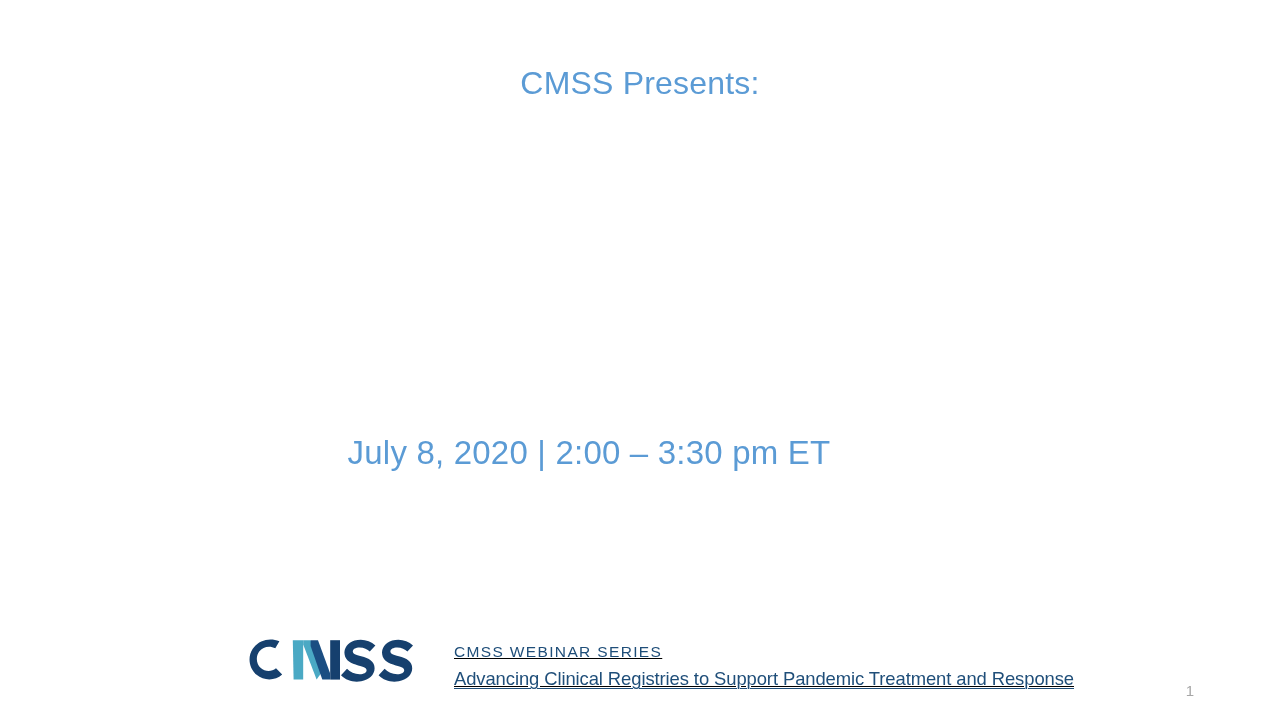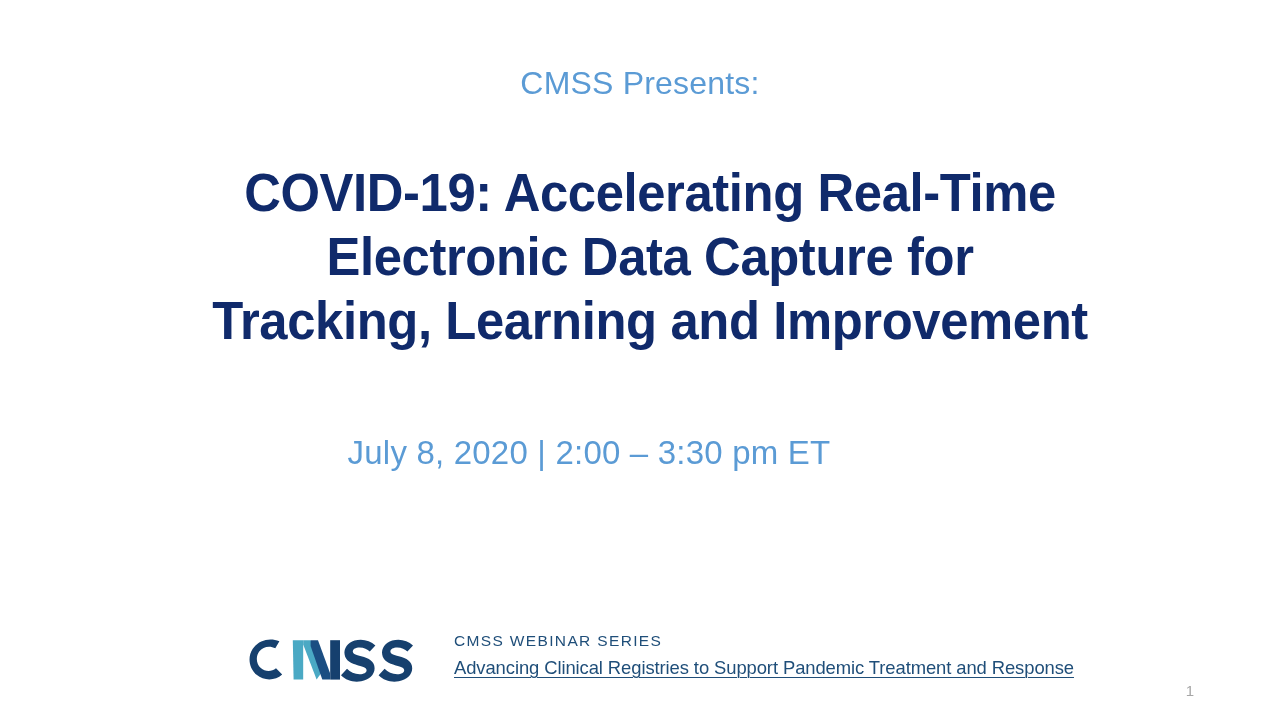--- a/index.html
+++ b/index.html
@@ -71,22 +71,23 @@
     color: #5b9bd5;
     white-space: nowrap;
   }
 
   
   .footer {
     position: absolute;
     left: 246px;
     top: 630px;
     display: flex;
-    align-items: flex-start;
+    align-items: flex-end;
     gap: 22px;
+    text-decoration: underline;
   }
 
   .logo {
     width: 186px;
     height: 60px;
     flex: 0 0 auto;
     display: block;
   }
 
   .footer-text {
@@ -135,25 +136,20 @@
     text-align: right;
   }
 </style>
 </head>
 <body>
 
 <div class="slide">
 
   <div class="presents">CMSS Presents:</div>
 
-  <div class="title-block">
-    <div class="title-line">COVID-19: Accelerating Real-Time</div>
-    <div class="title-line">Electronic Data Capture for</div>
-    <div class="title-line">Tracking, Learning and Improvement</div>
-  </div>
 
   <div class="datetime">July 8, 2020 | 2:00 – 3:30 pm ET</div>
 
   <div class="footer">
 
     <svg class="logo" viewBox="0 0 186 60" aria-hidden="true">
 
       <path d="M33.4 11.2 C23.0 7.0 12.0 10.6 6.6 19.0 C1.3 27.2 3.0 38.4 10.6 44.8 C18.0 51.1 29.0 51.0 36.2 44.6 L30.0 38.2 C25.6 42.0 19.1 41.9 14.8 38.0 C10.2 33.9 9.5 26.6 13.2 21.6 C16.9 16.6 23.8 15.2 29.3 18.3 Z" fill="#16406e"></path>
 
       <path d="M46.8 10.2 L57.2 10.2 L57.2 49.6 L47.6 49.6 Z" fill="#4aa9c4"></path>

